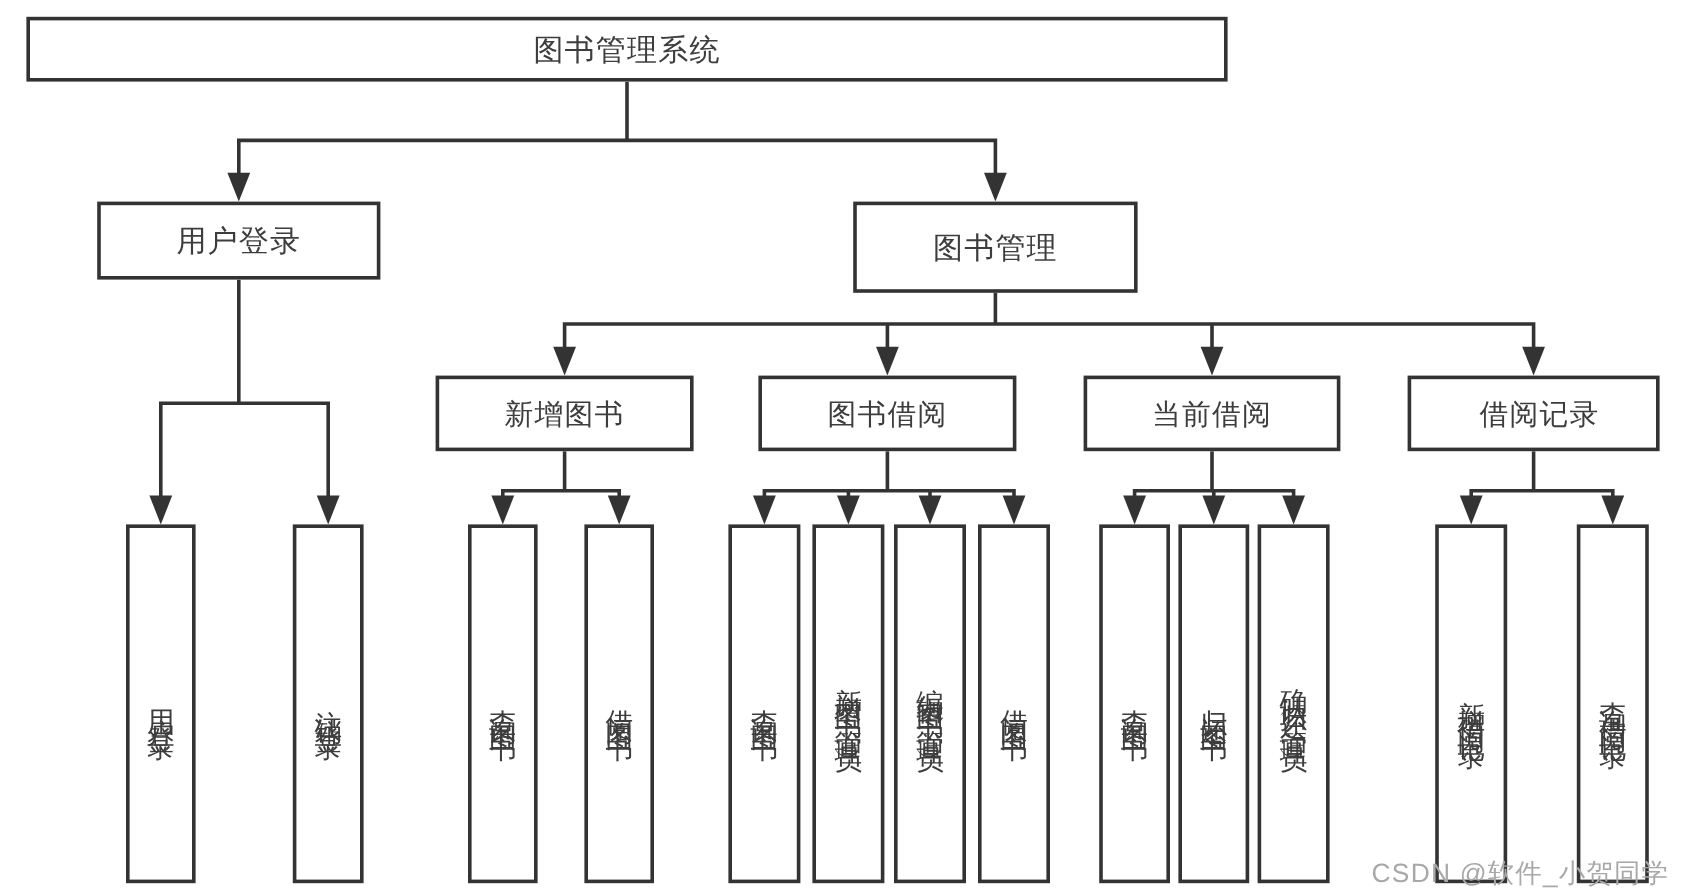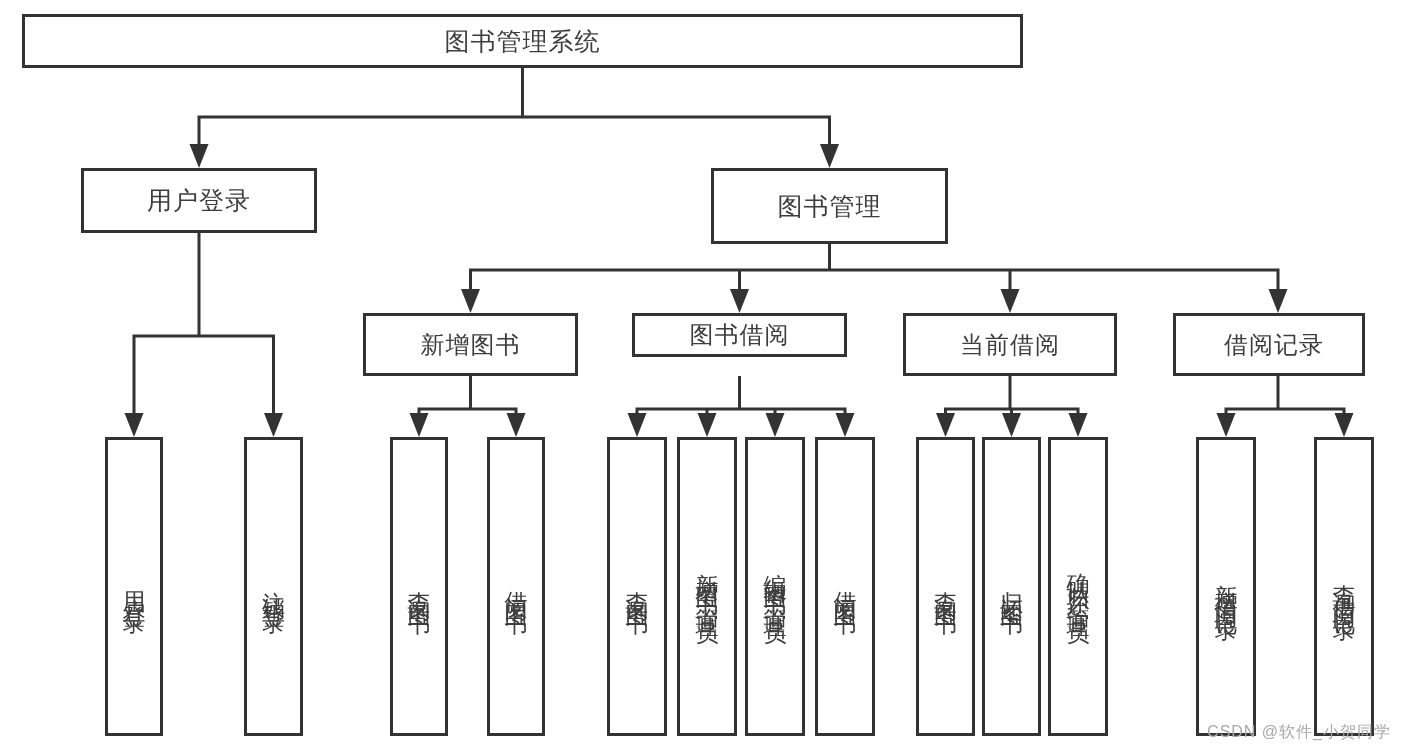--- a/index.html
+++ b/index.html
@@ -33,21 +33,21 @@
     writing-mode: vertical-rl;
     text-orientation: mixed;
     font-size: 23px;
     line-height: 1;
     letter-spacing: 7px;
   }
   .watermark {
     position: absolute;
     right: 14px;
     bottom: 4px;
-    font-size: 16px;
+    font-size: 22px;
     color: #a8a8a8;
     letter-spacing: 1px;
     white-space: nowrap;
   }
 </style>
 </head>
 <body>
 
 <div class="canvas">
 
@@ -90,23 +90,23 @@
       <polygon points="1334.5,413 1353.5,413 1344,437"></polygon>
     </g>
   </svg>
 
   <div class="node hnode" style="left:22px; top:14px; width:1001px; height:54px;">图书管理系统</div>
 
   <div class="node hnode" style="left:81px; top:168px; width:236px; height:65px;">用户登录</div>
   <div class="node hnode" style="left:711px; top:168px; width:237px; height:76px;">图书管理</div>
 
   <div class="node hnode lv3" style="left:363px; top:313px; width:215px; height:63px;">新增图书</div>
-  <div class="node hnode lv3" style="left:632px; top:313px; width:215px; height:44px;">图书借阅</div>
+  <div class="node hnode lv3" style="left:632px; top:313px; width:215px; height:63px;">图书借阅</div>
   <div class="node hnode lv3" style="left:903px; top:313px; width:214px; height:63px;">当前借阅</div>
-  <div class="node hnode lv3" style="left:1173px; top:313px; width:192px; height:63px;padding-left:10px;">借阅记录</div>
+  <div class="node hnode lv3" style="left:1173px; top:313px; width:210px; height:63px;padding-left:10px;">借阅记录</div>
 
   <div class="node vnode" style="left:105px; top:437px; width:58px; height:299px;">
     <span>用户登录</span>
   </div>
   <div class="node vnode" style="left:244px; top:437px; width:59px; height:299px;">
     <span>注销登录</span>
   </div>
 
   <div class="node vnode" style="left:390px; top:437px; width:58px; height:299px;">
     <span>查询图书</span>

